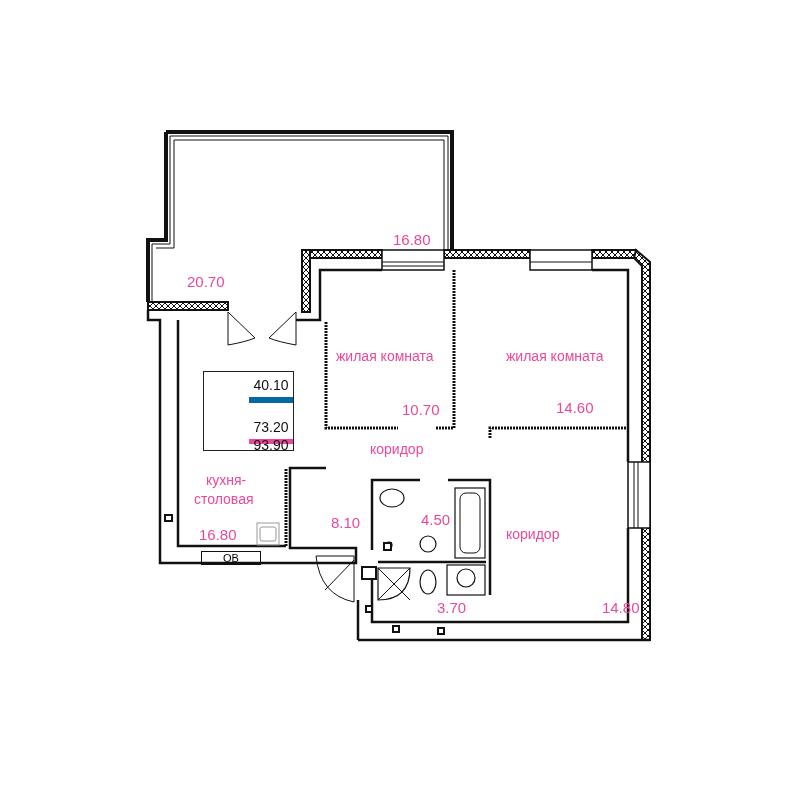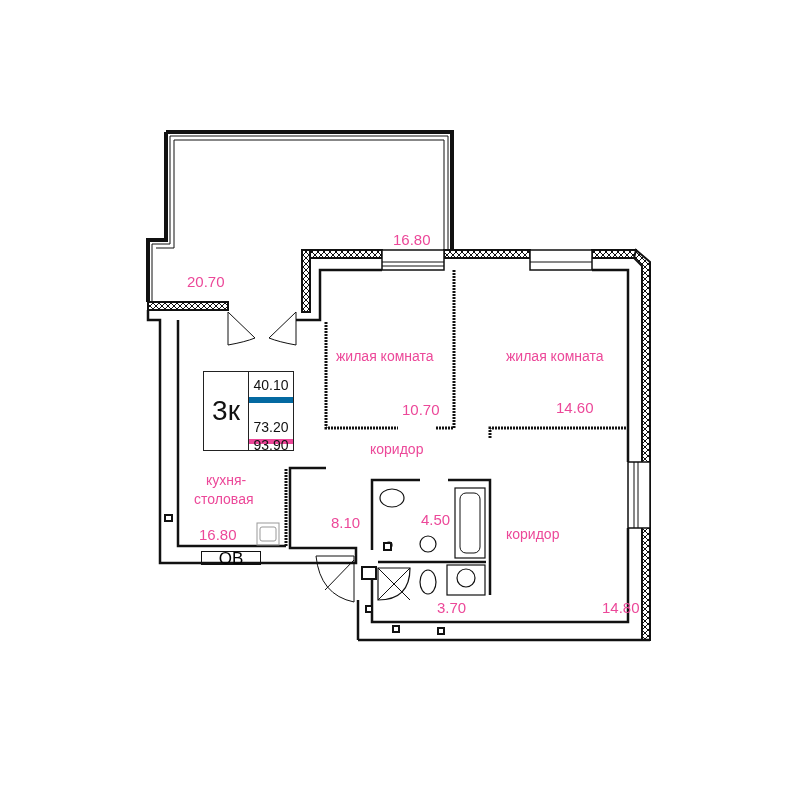--- a/index.html
+++ b/index.html
@@ -6,21 +6,21 @@
   body { width: 800px; height: 800px; position: relative; overflow: hidden; font-family: "Liberation Sans", sans-serif; }
   svg { position: absolute; left: 0; top: 0; }
   .lbl { position: absolute; color: #ec4899; font-size: 14px; white-space: nowrap; line-height: 1; }
   .area { font-size: 15px; }
   .badge { position: absolute; left: 203px; top: 371px; width: 89px; height: 78px; border: 1px solid #222; background: #fff; }
   .badge .rooms { position: absolute; left: 0; top: 0; width: 44px; height: 78px; border-right: 1px solid #222; display:flex; align-items:center; justify-content:center; font-size: 28px; color:#111; }
   .badge .cell { position: absolute; left: 45px; width: 44px; height: 25px; display:flex; align-items:center; justify-content:center; font-size: 14px; color:#111; }
   .badge .c1 { top: 0; border-bottom: 6px solid #0369a1; }
   .badge .c2 { top: 42px; border-bottom: 5px solid #ec4899; }
   .badge .c3 { top: 60px; }
-  .ov { position: absolute; left: 201px; top: 551px; width: 58px; height: 12px; border: 1.5px solid #111; font-size: 17px; display:flex; align-items:center; justify-content:center; line-height: 1; }
+  .ov { position: absolute; left: 201px; top: 551px; width: 58px; height: 12px; border: 1.5px solid #111; font-size: 11px; display:flex; align-items:center; justify-content:center; line-height: 1; }
 </style>
 </head>
 <body>
 
 <svg width="800" height="800" viewBox="0 0 800 800">
   <defs>
     <pattern id="hatch" patternUnits="userSpaceOnUse" width="6" height="6">
       <rect width="6" height="6" fill="#fff"></rect>
       <path d="M0,0 L6,6 M6,0 L0,6" stroke="#111" stroke-width="1"></path>
     </pattern>
@@ -129,17 +129,16 @@
 <div class="lbl" style="left:206px; top:473px;">кухня-</div>
 <div class="lbl" style="left:194px; top:492px;">столовая</div>
 <div class="lbl area" style="left:199px; top:527px;">16.80</div>
 
 <div class="lbl area" style="left:421px; top:512px;">4.50</div>
 <div class="lbl area" style="left:437px; top:600px;text-align:right;">3.70</div>
 
 <div class="ov">ОВ</div>
 
 <div class="badge">
-  <div class="rooms">3к</div>
   <div class="cell c1">40.10</div>
   <div class="cell c2">73.20</div>
   <div class="cell c3">93.90</div>
 </div>
 
 </body></html>

